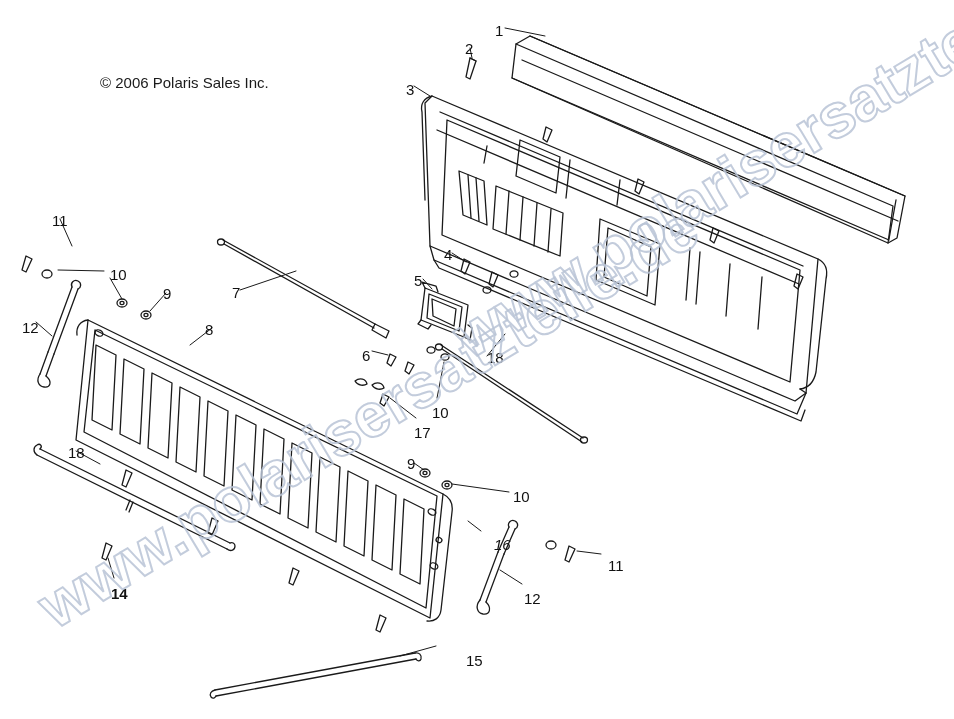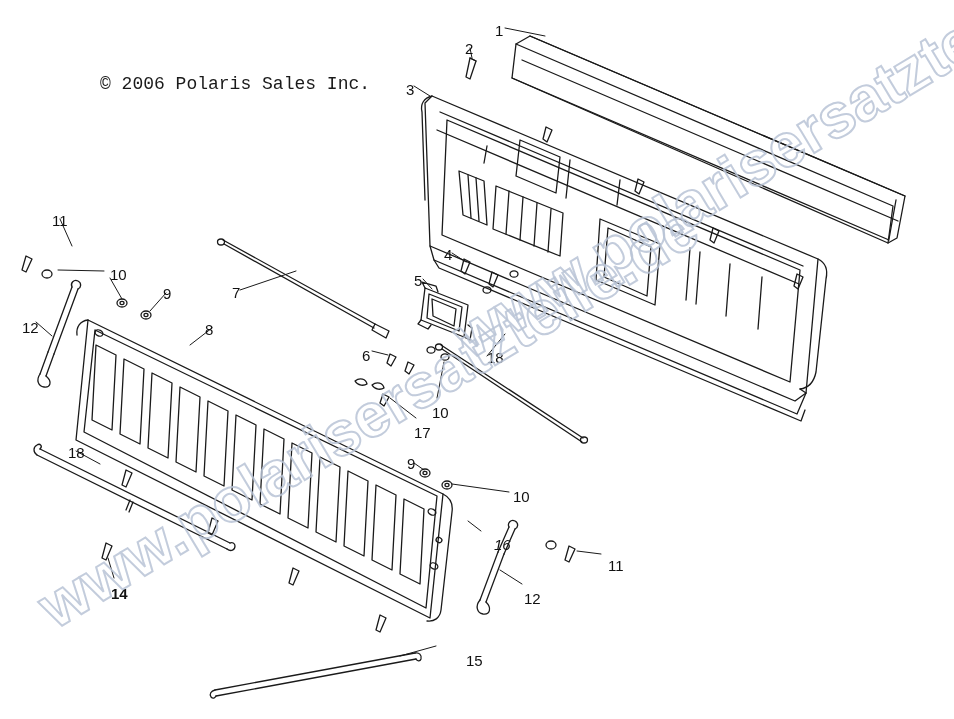--- a/index.html
+++ b/index.html
@@ -21,23 +21,23 @@
     position: absolute;
     left: 0;
     top: 0;
     width: 954px;
     height: 719px;
   }
   .copyright {
     position: absolute;
     left: 100px;
     top: 74px;
-    font-size: 18px;
+    font-size: 15px;
     color: #1a1a1a;
-    font-family: Liberation Mono, monospace;
+    font-family: Liberation Sans, sans-serif;
     white-space: nowrap;
   }
   .callout {
     position: absolute;
     font-size: 15px;
     color: #111111;
     font-family: "Liberation Sans", sans-serif;
     white-space: nowrap;
   }
   .watermark {

